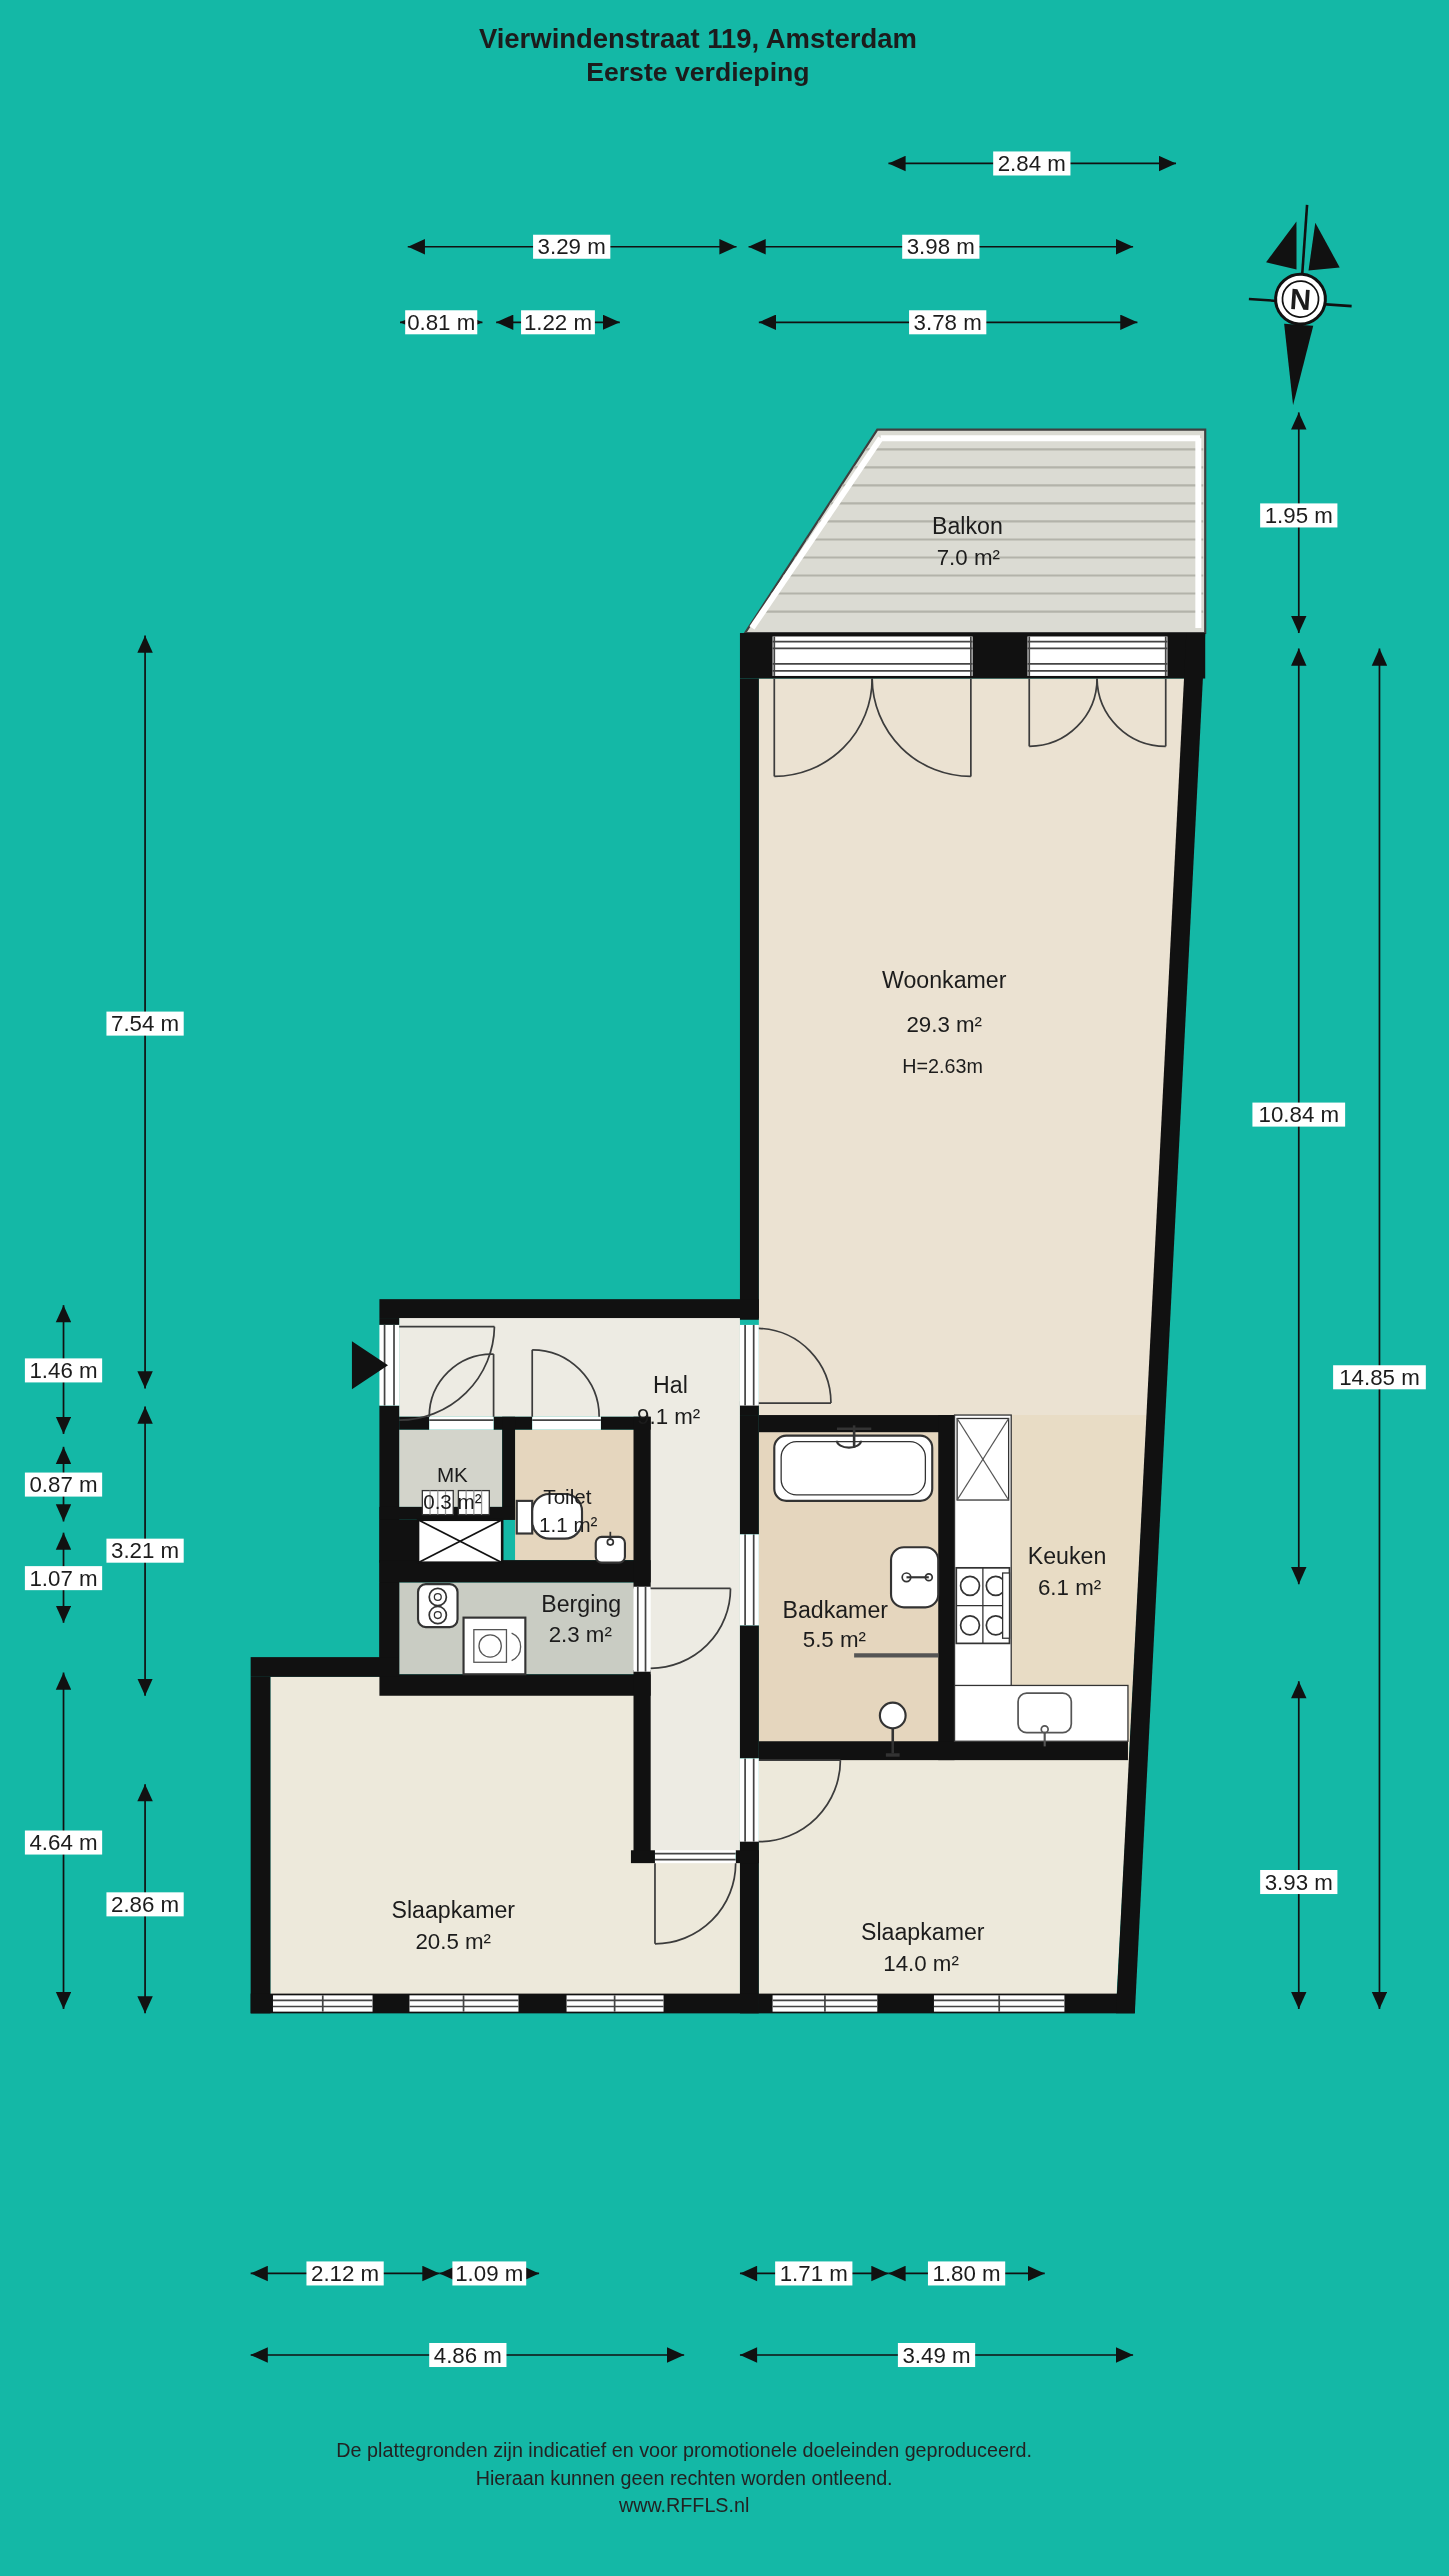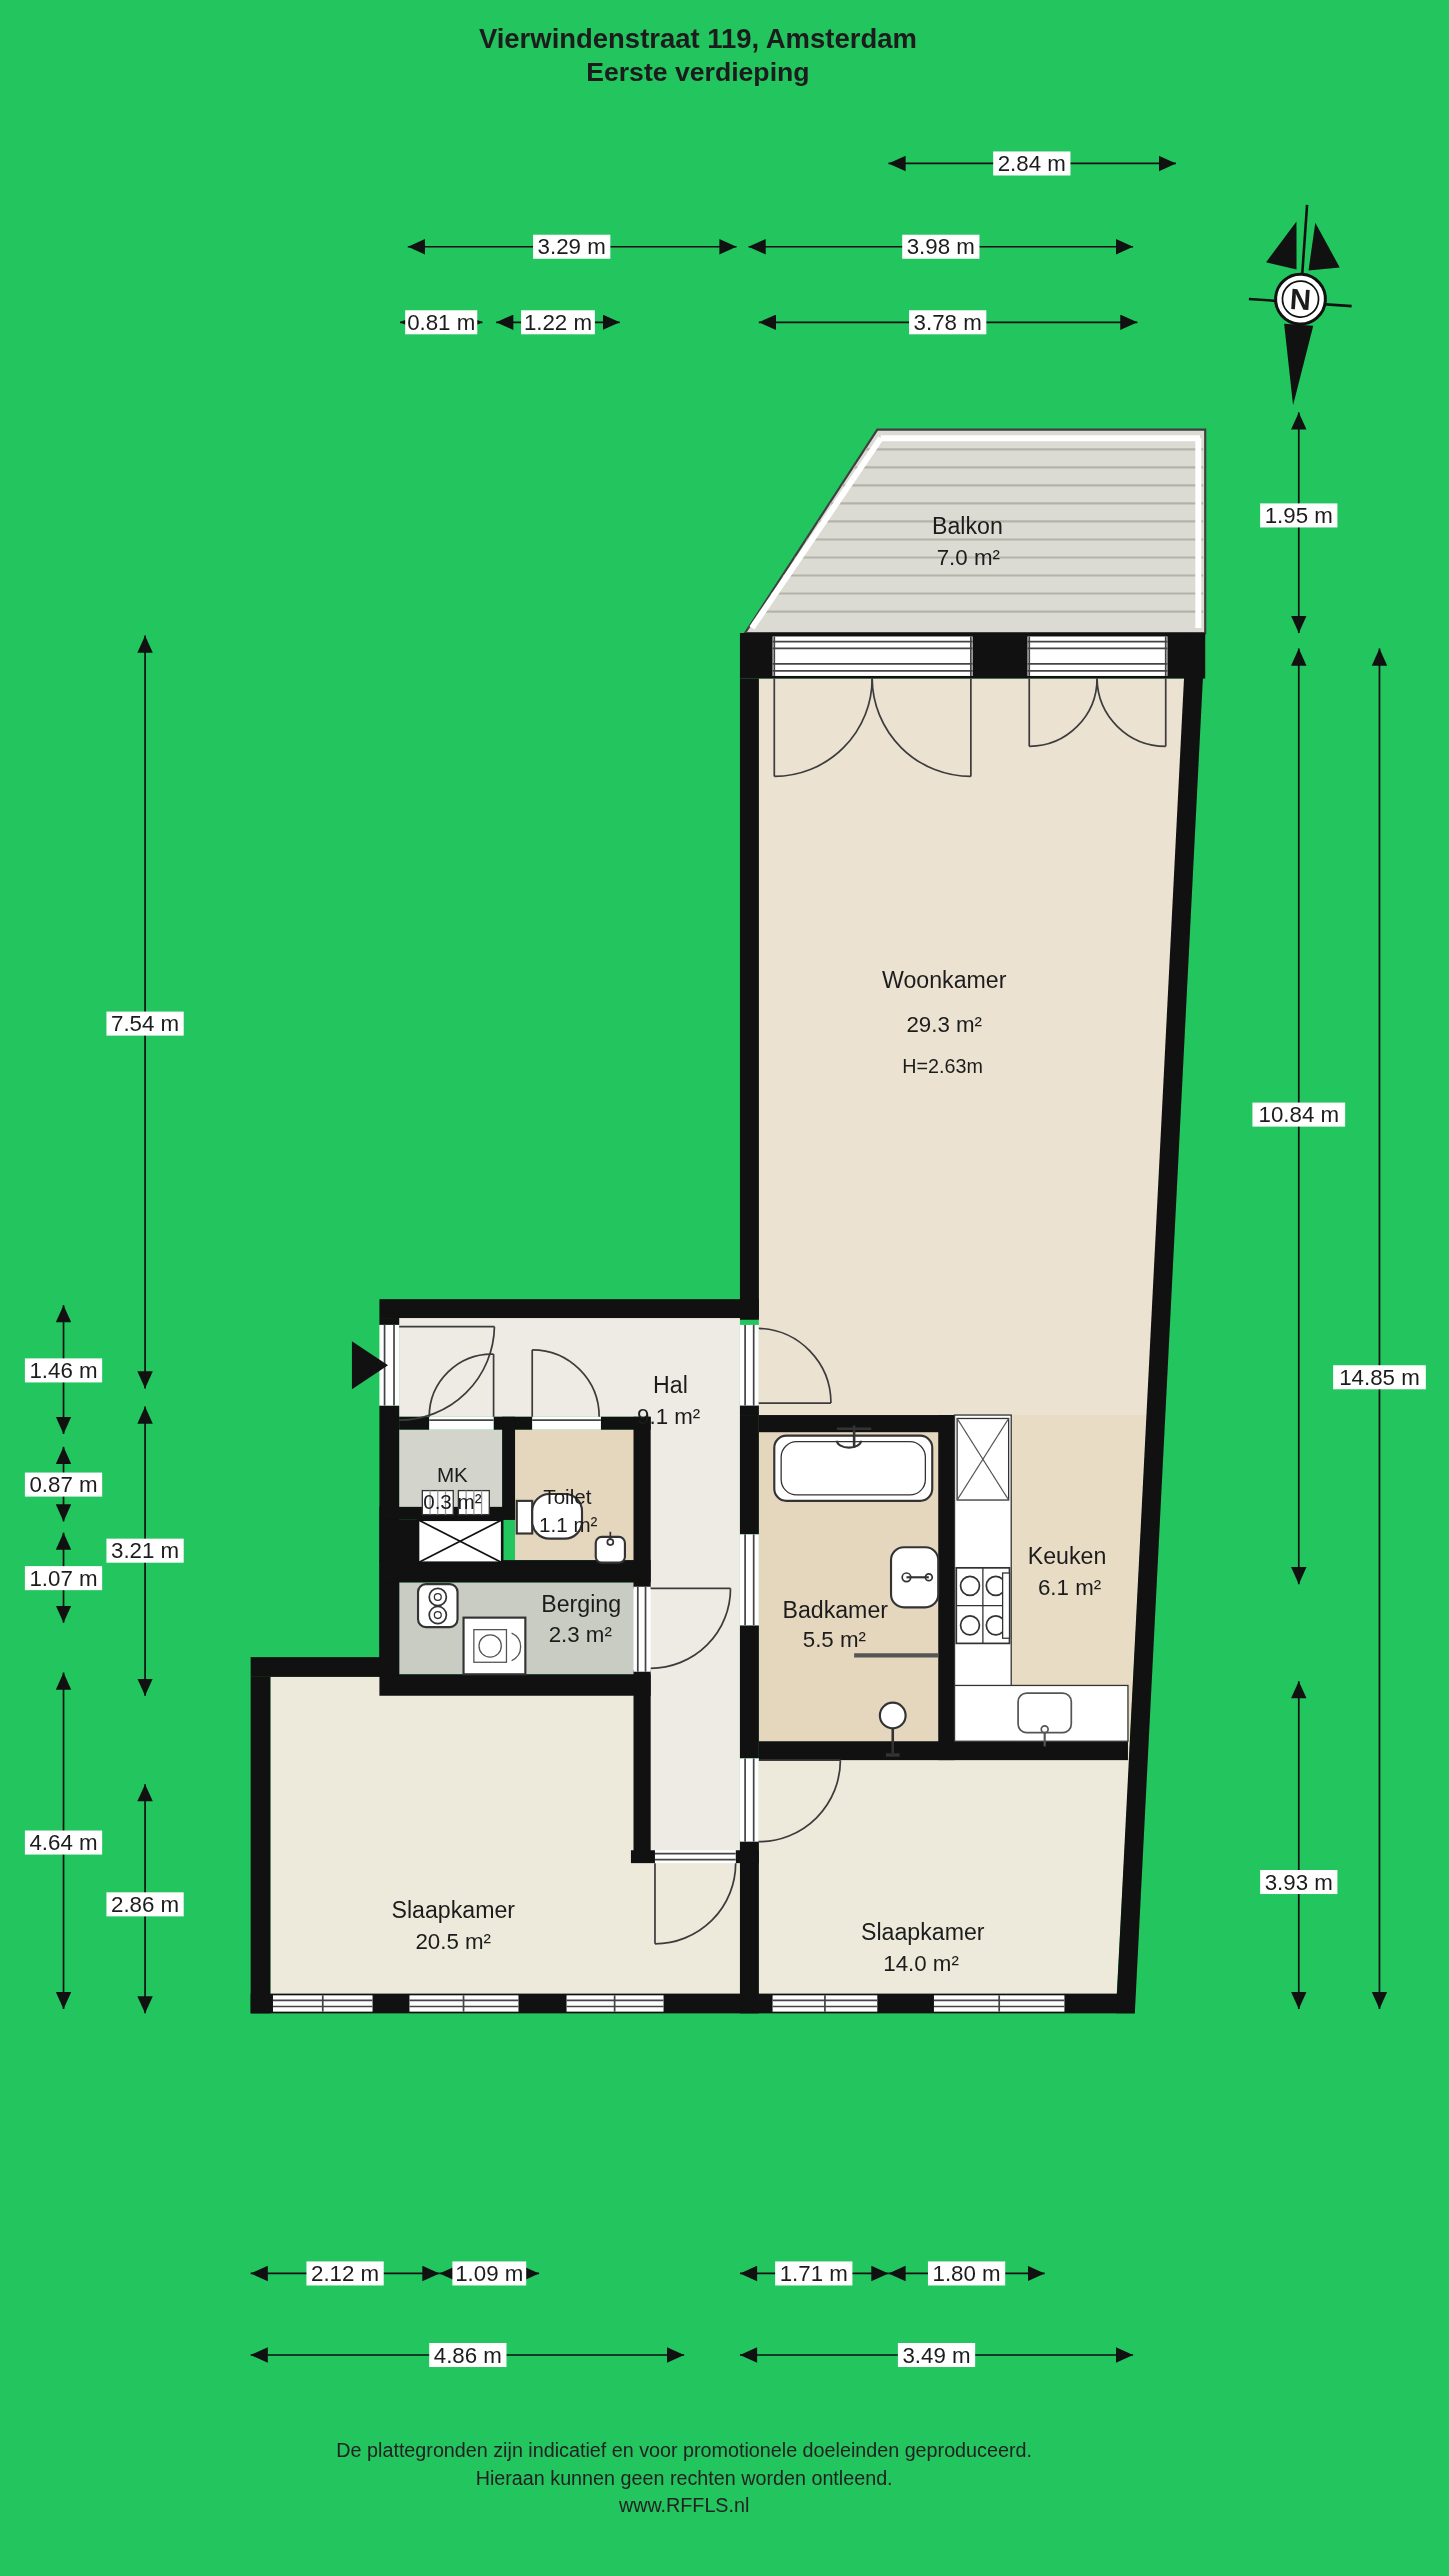--- a/index.html
+++ b/index.html
@@ -1,17 +1,17 @@
 <!DOCTYPE html>
 <html style="font-size:13.7px"><head>
 <meta charset="utf-8">
 <style>
   html,body{margin:0;padding:0;background:#ffffff;}
   body{font-family:"Liberation Sans", sans-serif;}
-  .stage{position:relative;width:1449px;height:2576px;background:#22c55e;overflow:hidden;}
+  .stage{position:relative;width:1449px;height:2576px;background:#14b8a6;overflow:hidden;}
   svg{display:block;}
   text{fill:#1c1c1c;}
   .room-name{font-size:27px;}
   .room-area{font-size:26px;}
   .room-small{font-size:24px;}
   .room-h{font-size:23px;}
   .dim-label{font-size:26px;}
   .title-line1{font-size:32px;font-weight:bold;}
   .title-line2{font-size:31px;font-weight:bold;}
   .footer-line{font-size:23px;fill:#222;}

